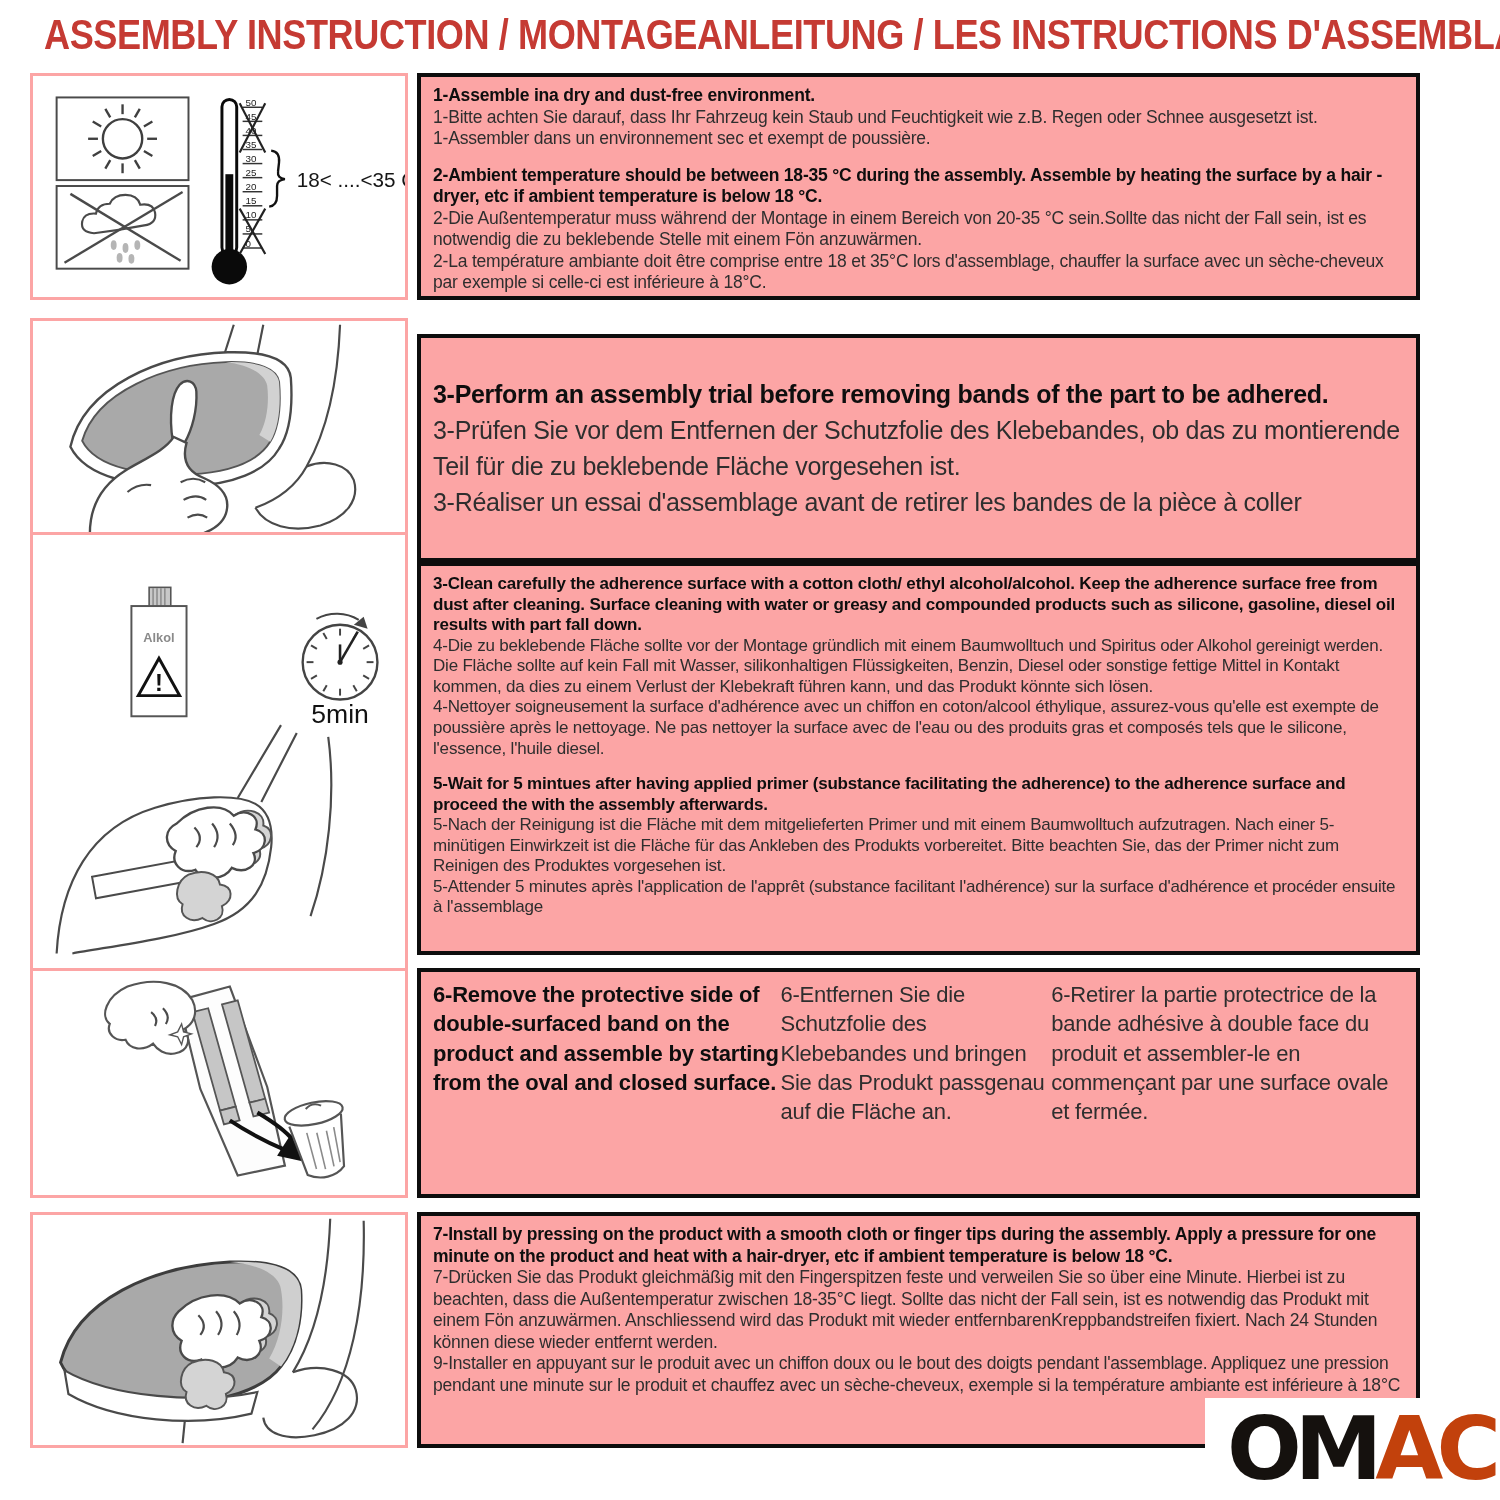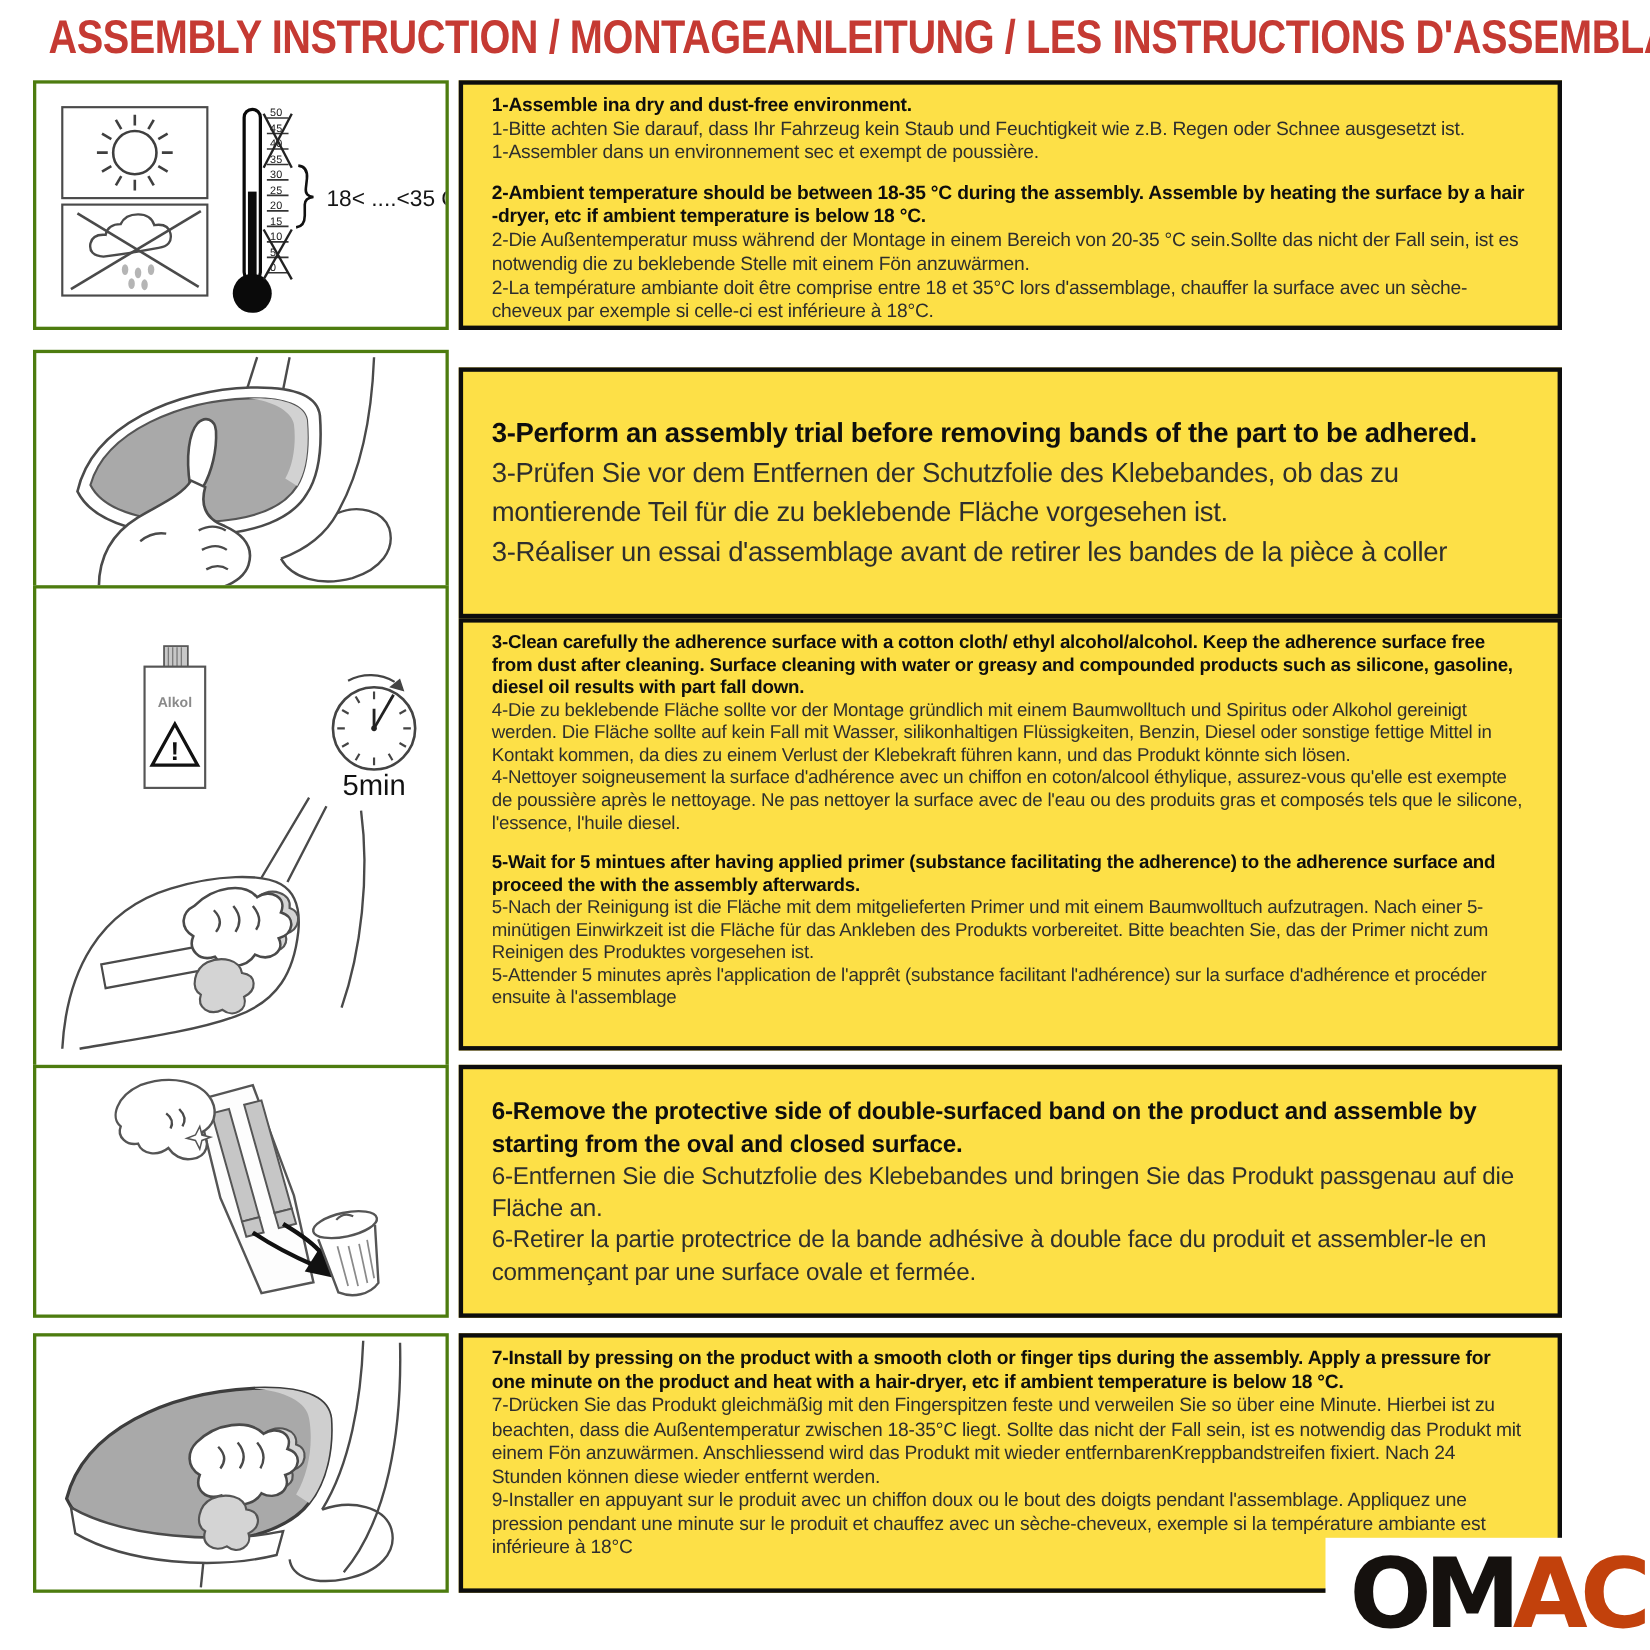--- a/index.html
+++ b/index.html
@@ -7,36 +7,36 @@
     position:relative;width:1500px;height:1500px;background:#fff;overflow:hidden;
     font-family:"Liberation Sans",sans-serif;
   }
   .page-title{
     position:absolute;left:44px;top:10px;
     font-size:43px;font-weight:bold;letter-spacing:-0.5px;white-space:nowrap;
     color:#C53A33;transform:scaleX(0.84);transform-origin:left top;
   }
   .ibox{
     position:absolute;left:30px;width:378px;background:#fff;
-    border:3px solid #4d7c0f;box-sizing:border-box;
+    border:3px solid #fca5a5;box-sizing:border-box;
   }
   .ibox svg{display:block;width:100%;height:100%;}
   .tbox{
-    position:absolute;left:417px;width:1003px;background:#fde047;
+    position:absolute;left:417px;width:1003px;background:#fca5a5;
     border:4px solid #0d0d0d;box-sizing:border-box;
-    padding:8px 26px;color:#2e2e2e;
+    padding:8px 12px;color:#2e2e2e;
   }
   .tbox p{margin:0;}
   .en{font-weight:bold;color:#0e0e0e;}
   .gap{height:15px;}
   .s-small p{font-size:17.5px;line-height:1.23;letter-spacing:-0.2px;}
   .s-mid p{font-size:17px;line-height:1.21;letter-spacing:-0.2px;}
   .s-big{display:flex;flex-direction:column;justify-content:center;margin-top:16px;}
   .s-big p{font-size:25px;line-height:1.45;letter-spacing:-0.3px;}
-  .s-big2{display:flex;flex-direction:column;justify-content:center;}
+  .s-big2{display:flex;flex-direction:row;justify-content:center;}
   .s-big2 p{font-size:22px;line-height:1.33;letter-spacing:-0.2px;}
   
   #r1i{top:73px;height:227px;}   #r1t{top:73px;height:227px;}
   #r2i{top:318px;height:228px;}  #r2t{top:318px;height:228px;}
   #r3i{top:532px;height:464px;}  #r3t{top:562px;height:393px;}
   #r4i{top:968px;height:230px;}  #r4t{top:968px;height:230px;}
   #r5i{top:1212px;height:236px;} #r5t{top:1212px;height:236px;}
   .logo{
     position:absolute;left:1205px;top:1398px;width:295px;height:102px;
     background:#fff;display:flex;align-items:center;justify-content:flex-end;

